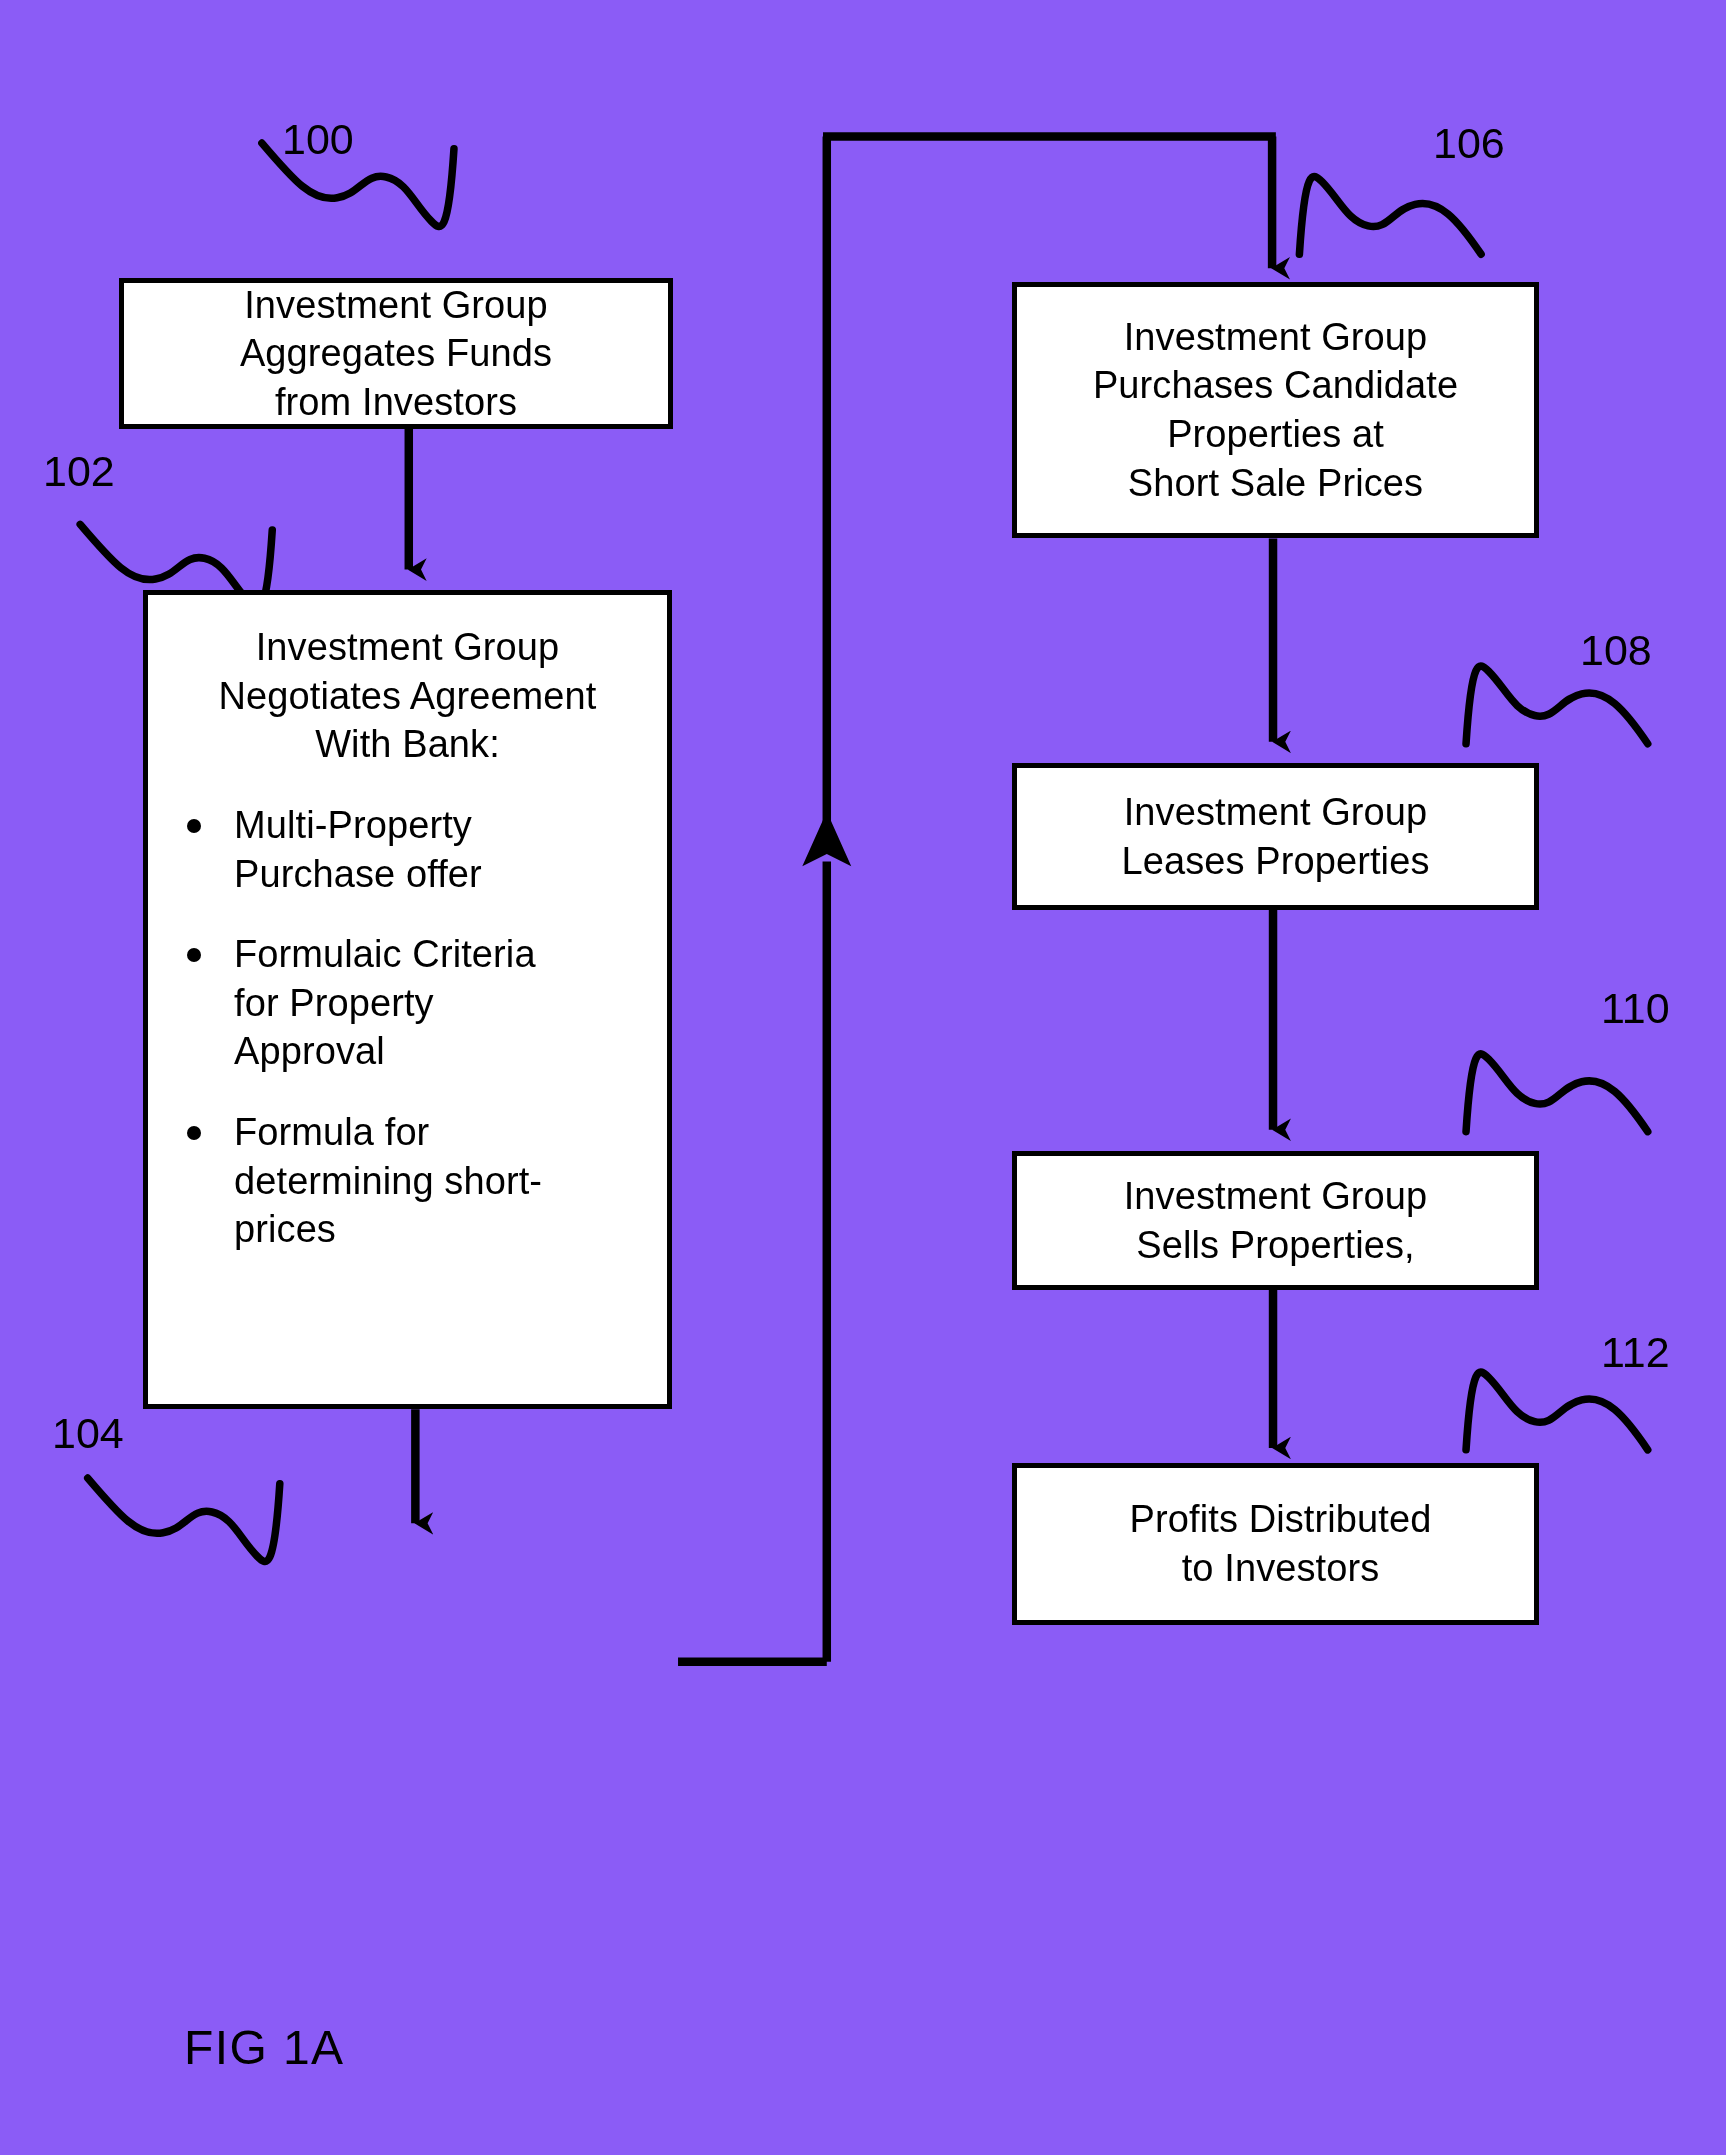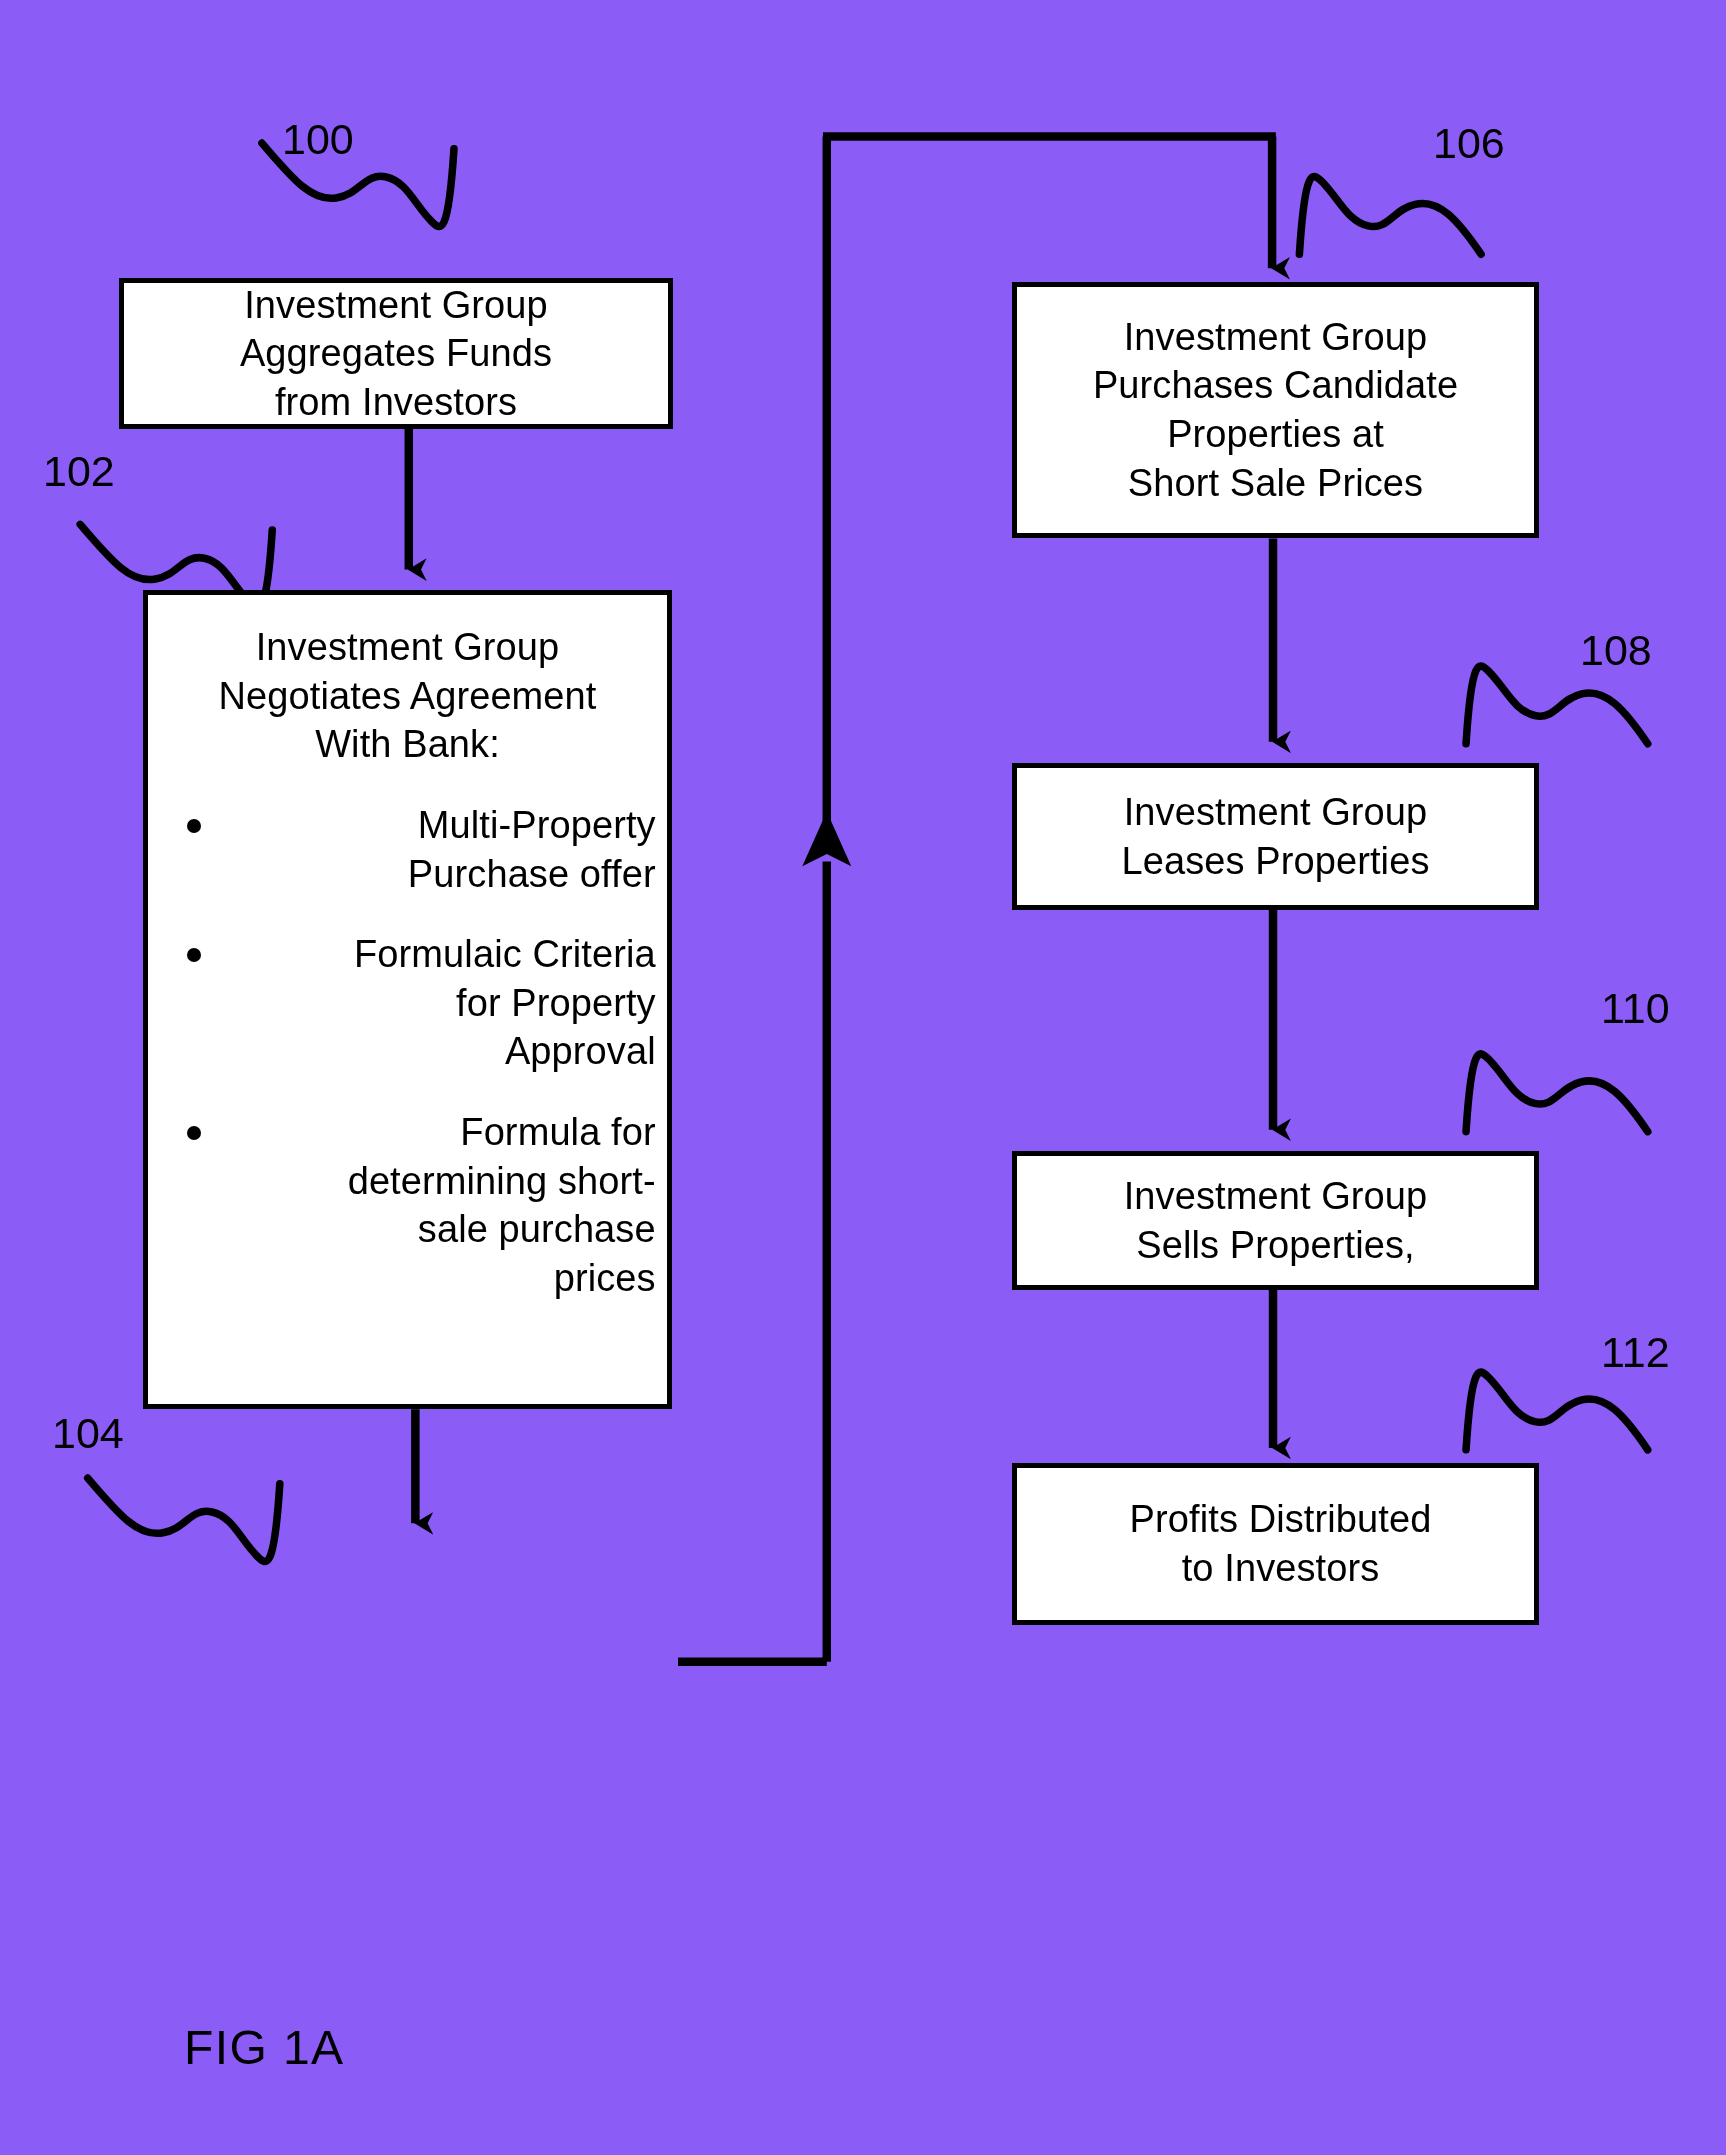--- a/index.html
+++ b/index.html
@@ -60,21 +60,21 @@
     padding-right: 11.3px;
     margin-top: 32px;
     text-align: left;
   }
   .bullet-list li {
     position: relative;
     padding-left: 58px;
     margin-bottom: 32px;
     font-size: 38px;
     line-height: 1.28;
-    text-align: right;
+    text-align: left;
   }
   .bullet-list li:last-child { margin-bottom: 16px; }
   .bullet-dot {
     position: absolute;
     left: 11.3px;
     top: 18px;
     width: 14px;
     height: 14px;
     border-radius: 50%;
     background: #000000;
@@ -212,21 +212,20 @@
       <li>
         <span class="bullet-dot"></span>
         <span class="node-line">Formulaic Criteria</span>
         <span class="node-line">for Property</span>
         <span class="node-line">Approval</span>
       </li>
       <li>
         <span class="bullet-dot"></span>
         <span class="node-line">Formula for</span>
         <span class="node-line">determining short-</span>
-        <span class="node-line">sale purchase</span>
         <span class="node-line">prices</span>
       </li>
     </ul>
   </div>
 
 
   <div class="node-box" id="box-106">
     <span class="node-line">Investment Group</span>
     <span class="node-line">Purchases Candidate</span>
     <span class="node-line">Properties at</span>

